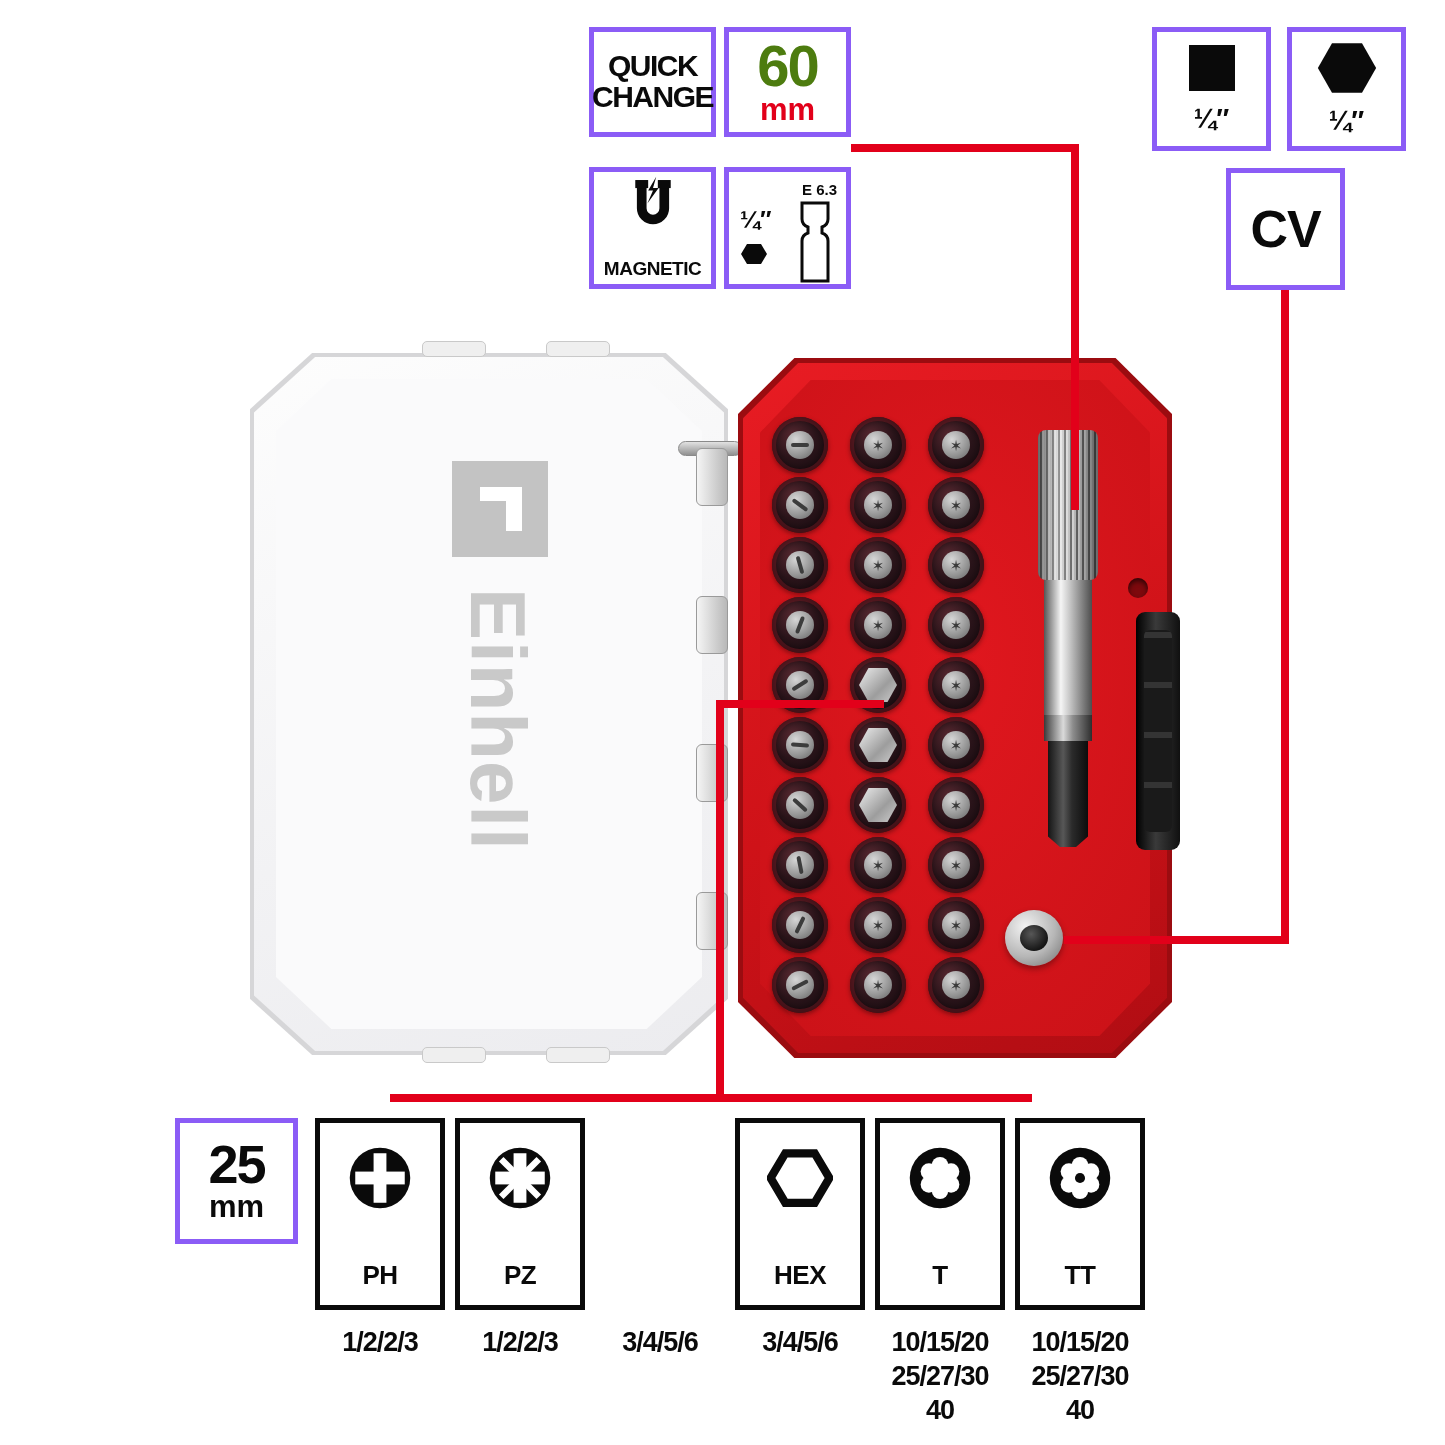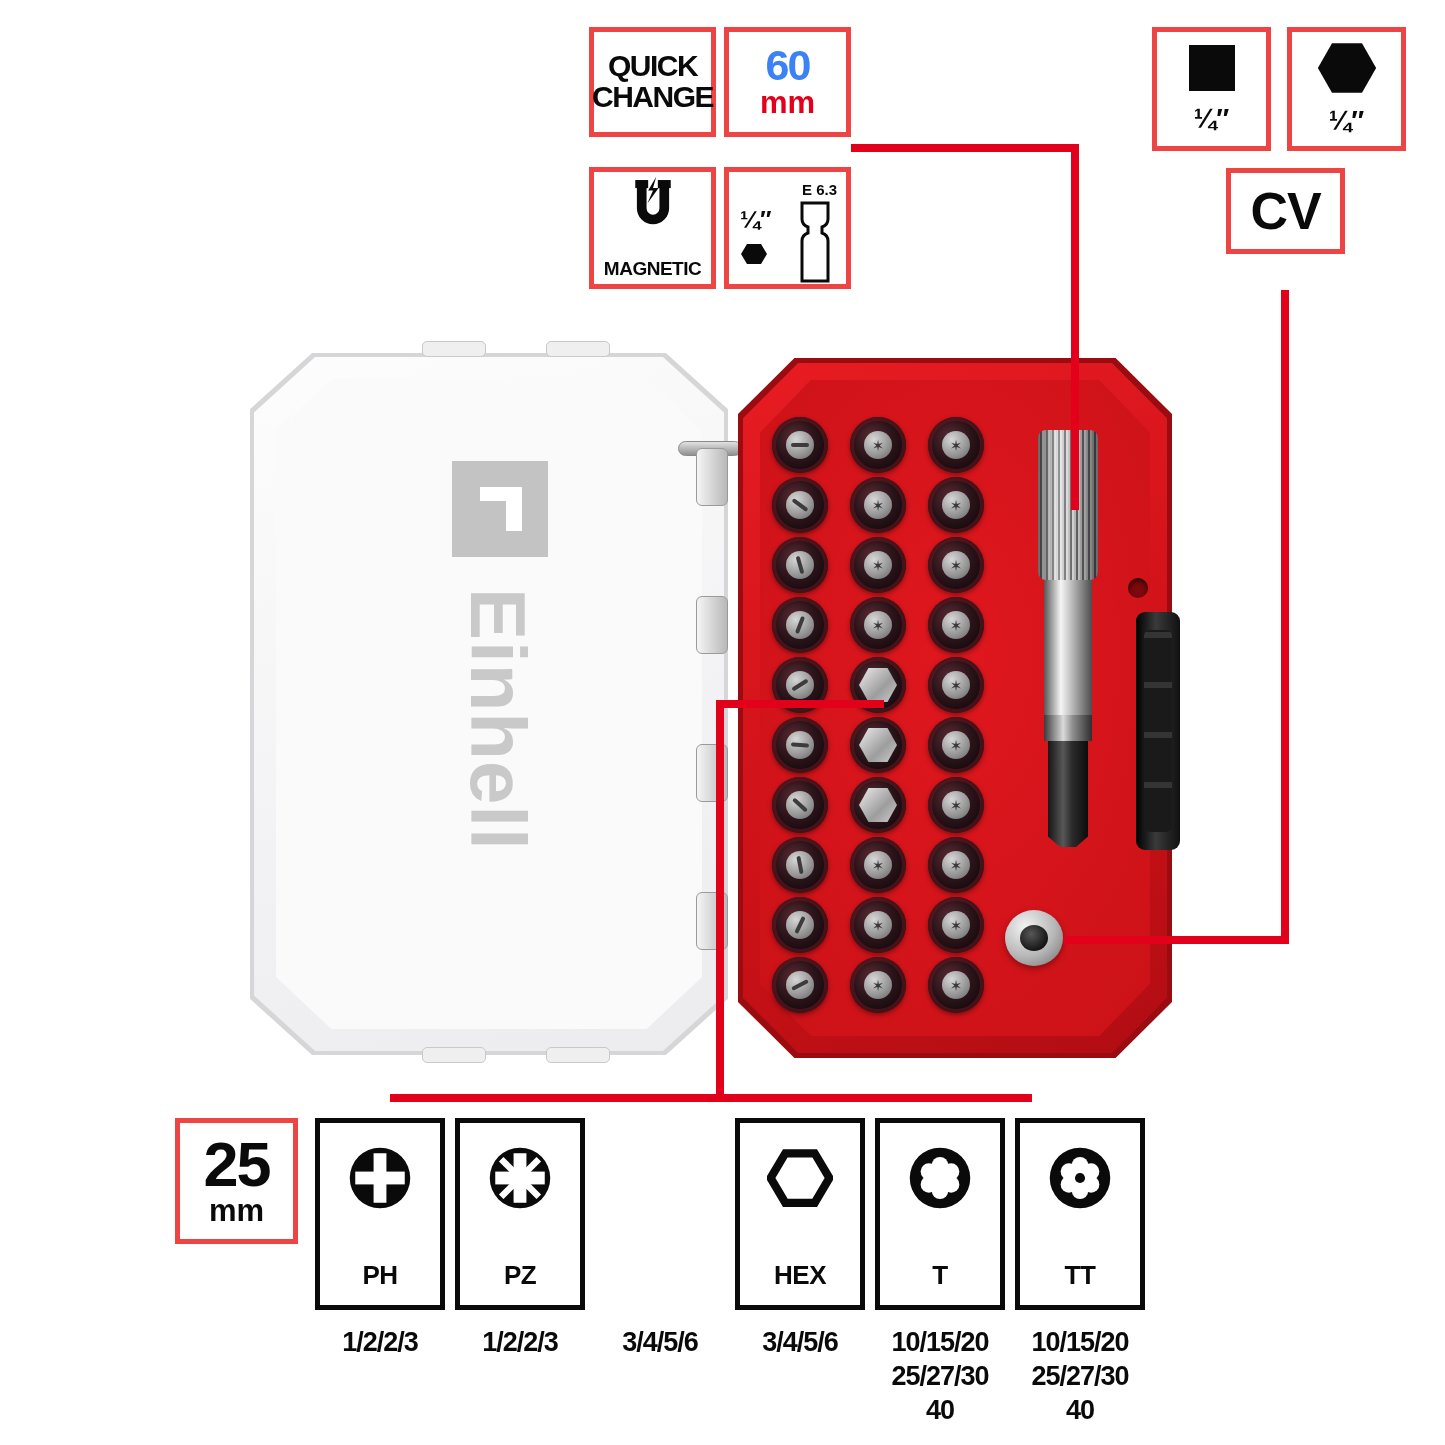--- a/index.html
+++ b/index.html
@@ -1,37 +1,37 @@
 <!DOCTYPE html>
 <html><head>
 <meta charset="utf-8">
 <style>
   * { margin:0; padding:0; box-sizing:border-box; }
   body { font-family:"Liberation Sans", sans-serif; background:#ffffff; }
   .stage { position:relative; width:1445px; height:1445px; background:#ffffff; overflow:hidden; color:#0a0a0a; }
 
   
-  .badge { position:absolute; background:#fff; border:5px solid #ef4444; display:flex; flex-direction:column; align-items:center; justify-content:center; text-align:center; }
+  .badge { position:absolute; background:#fff; border:5px solid #8b5cf6; display:flex; flex-direction:column; align-items:center; justify-content:center; text-align:center; }
   .qc-line { font-size:30px; font-weight:bold; line-height:1.02; letter-spacing:-1.5px; }
-  .num-60 { font-size:43px; font-weight:bold; line-height:0.92; color:#3b82f6; letter-spacing:-2px; }
+  .num-60 { font-size:58px; font-weight:bold; line-height:0.92; color:#4d7c0f; letter-spacing:-2px; }
   .unit-red { font-size:31px; font-weight:bold; line-height:1; color:#e2001a; margin-top:2px; }
   .magnet-label { font-size:19px; font-weight:bold; letter-spacing:-0.5px; margin-top:20px; }
   .cv-label { font-size:52px; font-weight:bold; letter-spacing:-1px; }
   .drive-size { font-size:27px; font-weight:bold; margin-top:8px; }
-  .num-25 { font-size:63px; font-weight:bold; line-height:0.92; letter-spacing:-2px; }
+  .num-25 { font-size:54px; font-weight:bold; line-height:0.92; letter-spacing:-2px; }
   .unit-black { font-size:31px; font-weight:bold; line-height:1; margin-top:2px; }
   .s2-label { font-size:52px; font-weight:bold; }
 
   #badge-quick-change { left:589px; top:27px; width:127px; height:110px; }
   #badge-60mm         { left:724px; top:27px; width:127px; height:110px; }
   #badge-magnetic     { left:589px; top:167px; width:127px; height:122px; }
   #badge-bit-profile  { left:724px; top:167px; width:127px; height:122px; }
   #badge-square-drive { left:1152px; top:27px; width:119px; height:124px; }
   #badge-hex-drive    { left:1287px; top:27px; width:119px; height:124px; }
-  #badge-cv           { left:1226px; top:168px; width:119px; height:86px; }
+  #badge-cv           { left:1226px; top:168px; width:119px; height:122px; }
   #badge-25mm         { left:175px; top:1118px; width:123px; height:126px; }
   #badge-s2           { left:175px; top:1253px; width:123px; height:126px; }
 
   #badge-bit-profile { display:block; }
   .bp-standard { position:absolute; top:9px; right:9px; font-size:15px; font-weight:bold; }
   .bp-size { position:absolute; left:11px; top:34px; font-size:24px; font-weight:bold; }
   .bp-hex { position:absolute; left:12px; top:70px; }
   .bp-drawing { position:absolute; right:11px; top:28px; }
 
   

